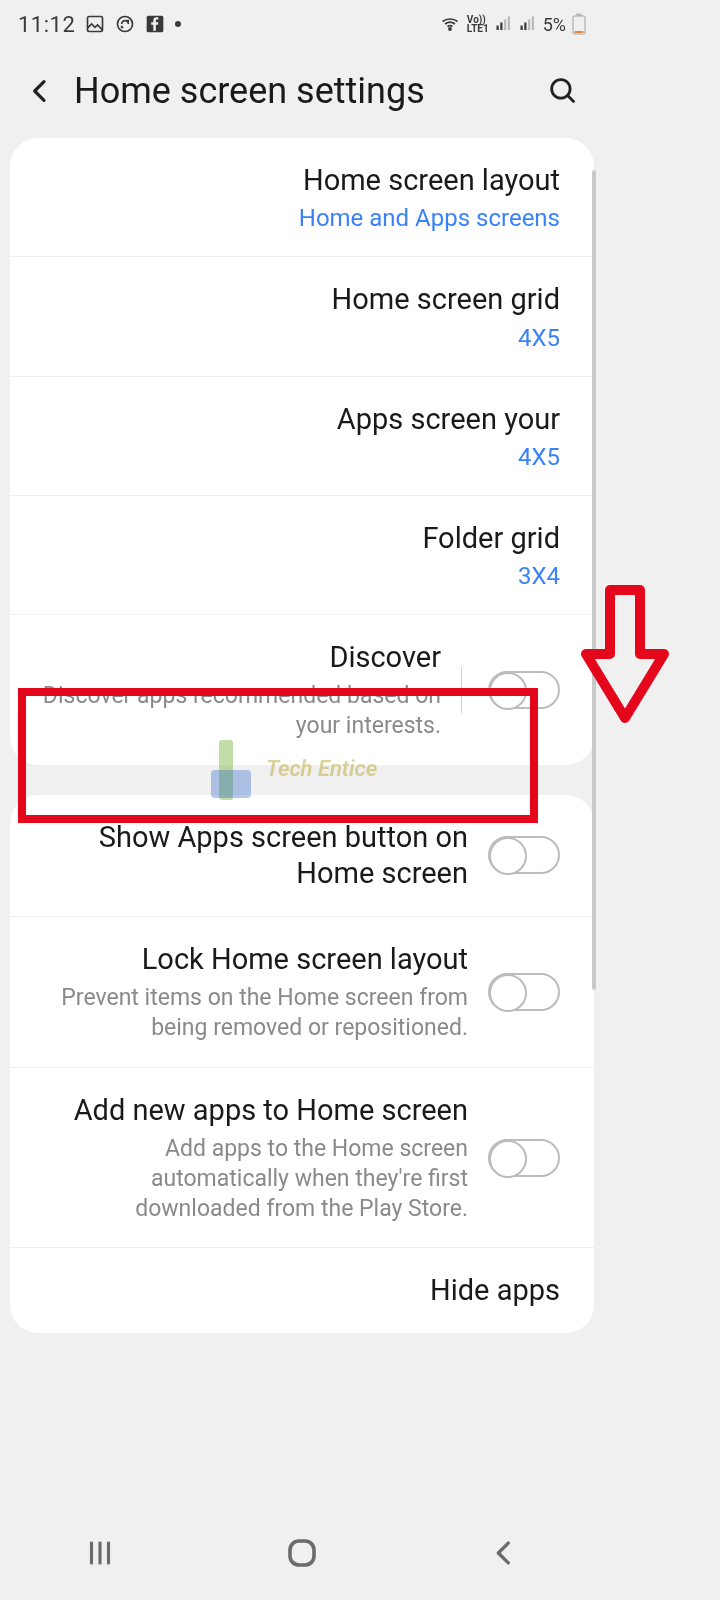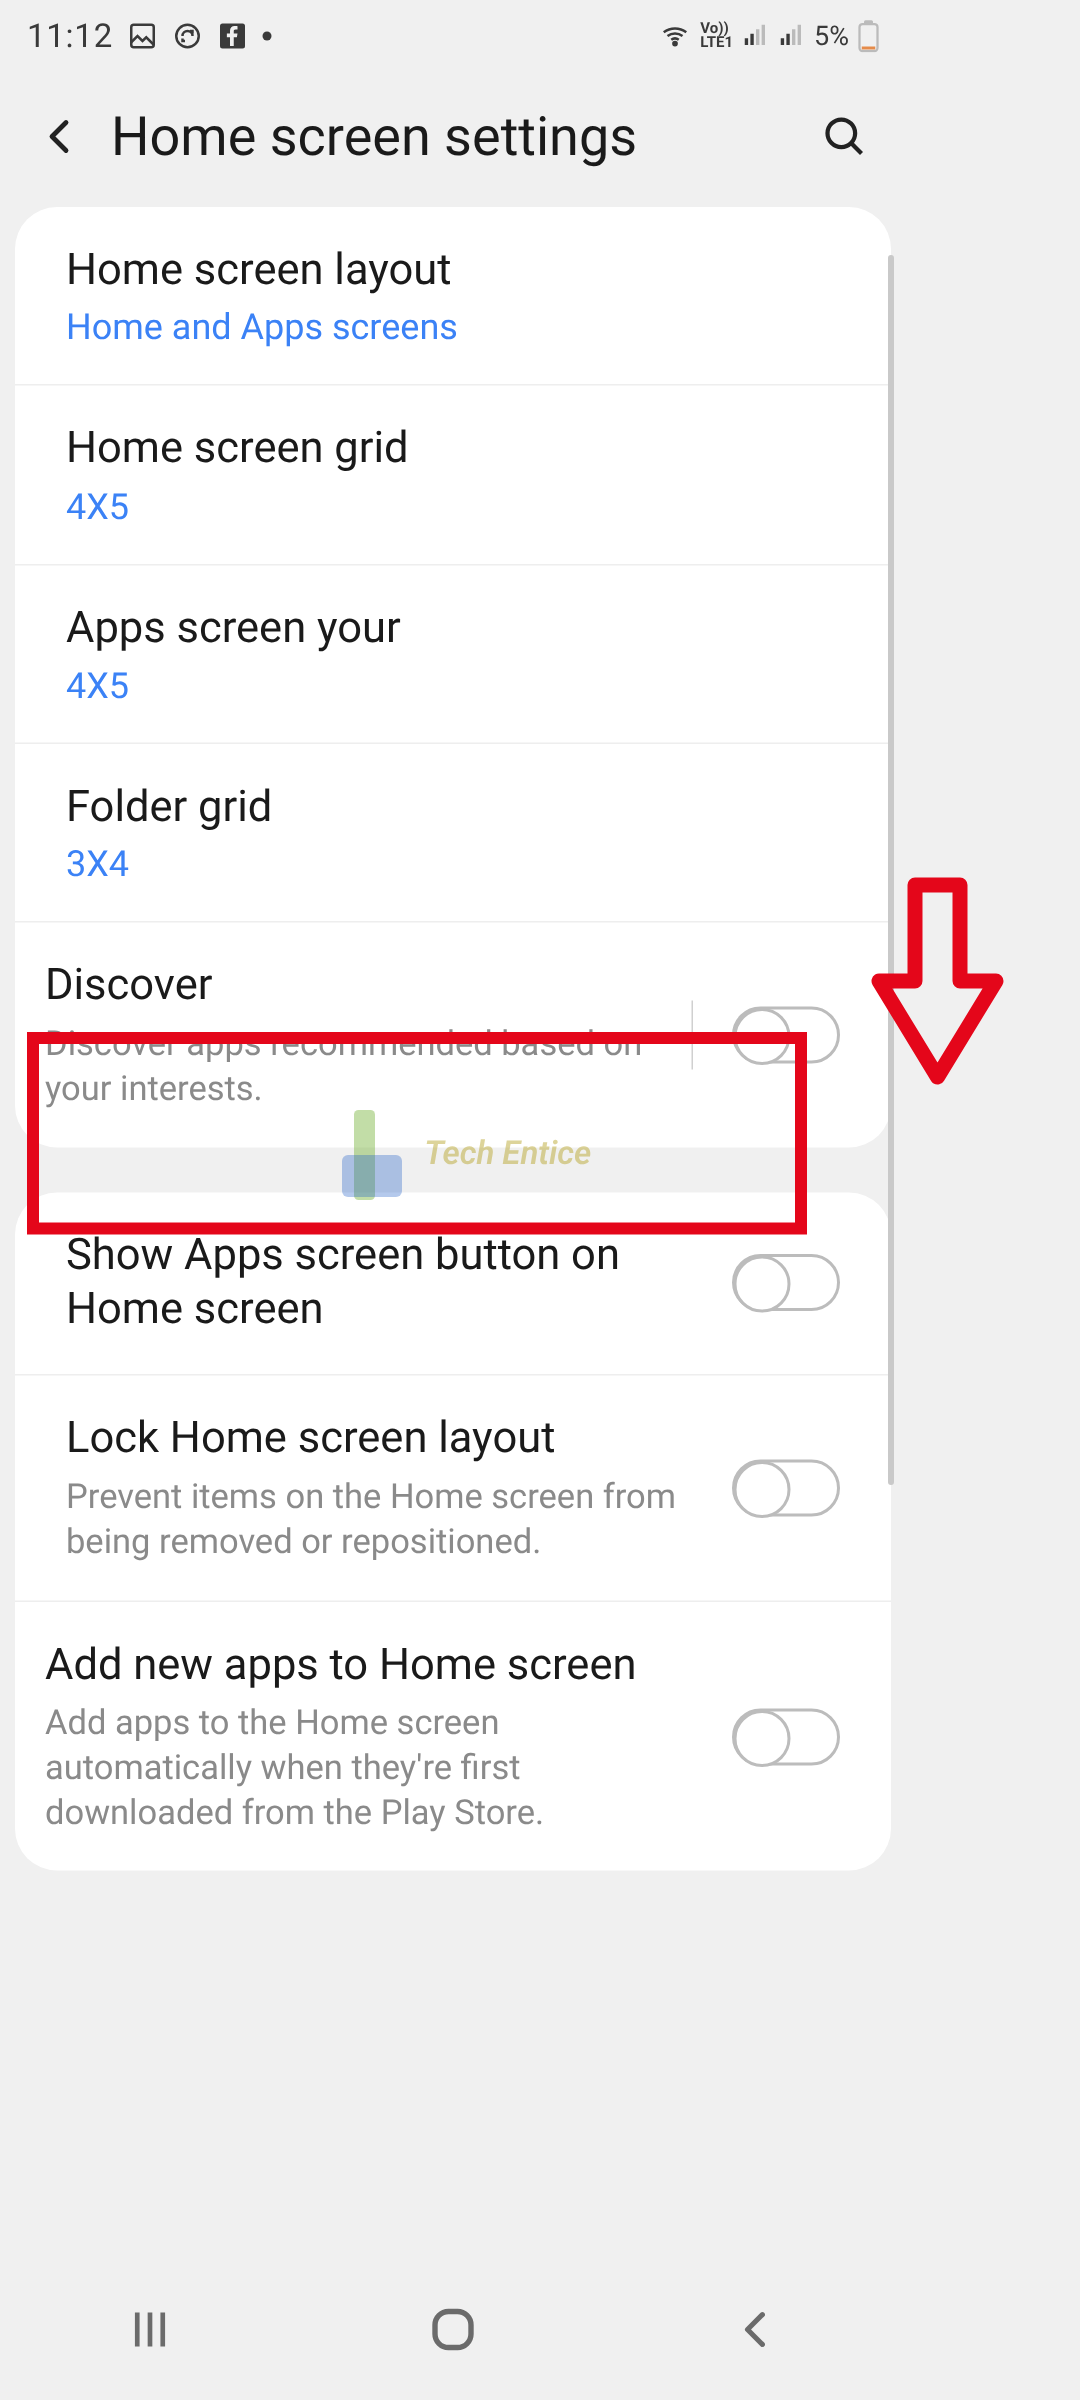--- a/index.html
+++ b/index.html
@@ -45,20 +45,21 @@
       background: #ffffff;
       margin: 0 10px 30px 10px;
       border-radius: 28px;
       overflow: hidden;
     }
     .row {
       padding: 24px 34px;
       border-bottom: 1px solid #eee;
       display: flex;
       align-items: center;
+      text-align: right;
     }
     .row:last-child { border-bottom: none; padding-left: 20px; }
     .row-text { flex: 1; min-width: 0; }
     .row .label {
       font-size: 29px;
       color: #1a1a1a;
       line-height: 1.25;
     }
     .row .sub {
       font-size: 24px;
@@ -126,21 +127,21 @@
       top: 170px;
       right: 8px;
       width: 4px;
       height: 820px;
       background: #c9c9c9;
       border-radius: 2px;
     }
     
     .watermark {
       position: absolute;
-      left: 220px; top: 740px;
+      left: 203px; top: 740px;
       font-size: 22px;
       color: rgba(180,160,30,0.45);
       font-style: italic;
       font-weight: 600;
       pointer-events:none;
     }
     .watermark .logo {
       display:inline-block;
       width:54px; height:60px;
       position:relative;
@@ -294,20 +295,25 @@
       <div class="row-text">
         <div class="label">Add new apps to Home screen</div>
         <div class="desc">Add apps to the Home screen automatically when they're first downloaded from the Play Store.</div>
       </div>
       <div class="toggle-wrap">
         <span class="toggle">
             <span class="knob"></span>
           </span>
       </div>
     </div>
+    <div class="row">
+      <div class="row-text">
+        <div class="label">Hide apps</div>
+      </div>
+    </div>
   </div>
 
   <div class="scroll-hint"></div>
 
   <div class="watermark">
     <span class="logo"></span>
     <span>Tech Entice</span>
   </div>
 
   <div class="red-box" style="left:18px; top:688px; width:520px; height:135px;"></div>

